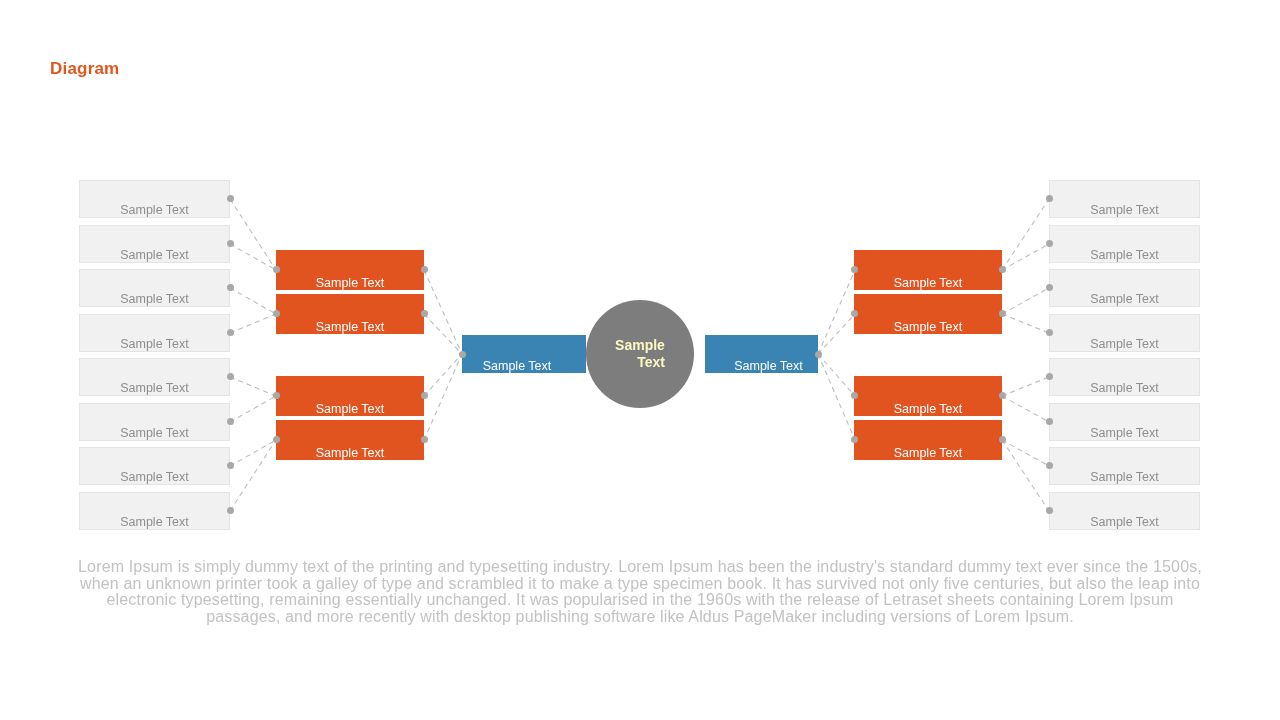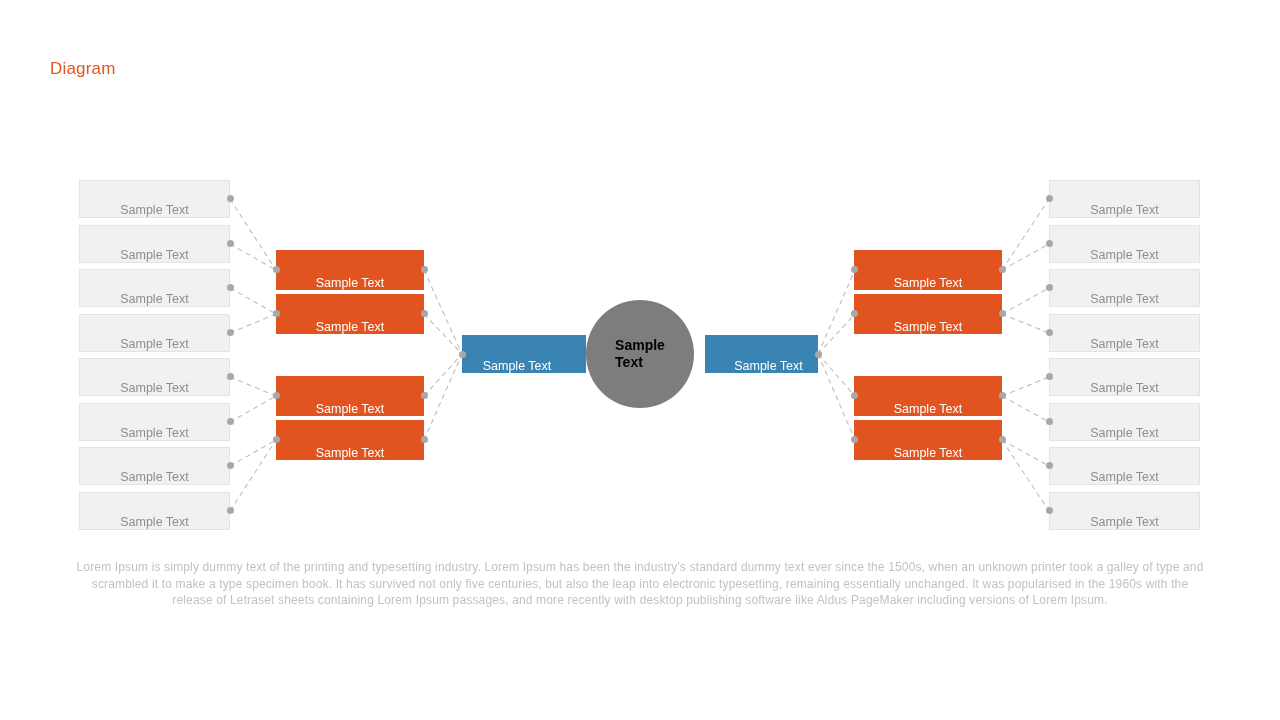--- a/index.html
+++ b/index.html
@@ -20,20 +20,21 @@
   }
 
   
   #kicker {
     position: absolute;
     left: 50px;
     top: 59px;
     font-size: 17px;
     color: #e2551f;
     letter-spacing: 0.2px;
+    font-weight: bold;
   }
 
   #page-title {
     position: absolute;
     left: 48px;
     top: 86px;
     font-size: 41px;
     font-weight: bold;
     color: #0d0d0d;
     letter-spacing: -0.5px;
@@ -85,47 +86,47 @@
   }
 
   #root-node {
     position: absolute;
     left: 586px;
     top: 300px;
     width: 108px;
     height: 108px;
     border-radius: 50%;
     background: #7d7d7d;
-    color: #000000;
+    color: #fef9c3;
     font-size: 14px;
     font-weight: bold;
     display: flex;
     align-items: center;
     justify-content: center;
-    text-align: left;
+    text-align: right;
     line-height: 1.25;
     z-index: 5;
   }
 
   .dot {
     position: absolute;
     width: 7px;
     height: 7px;
     border-radius: 50%;
     background: #a8a8a8;
     z-index: 6;
   }
 
   
   #footer-text {
     position: absolute;
     left: 74px;
     top: 559px;
     width: 1132px;
-    font-size: 12px;
+    font-size: 16px;
     line-height: 16.5px;
     color: #c2c2c2;
     text-align: center;
     letter-spacing: 0.15px;
   }
 </style>
 </head>
 <body>
 
 <div id="slide">

